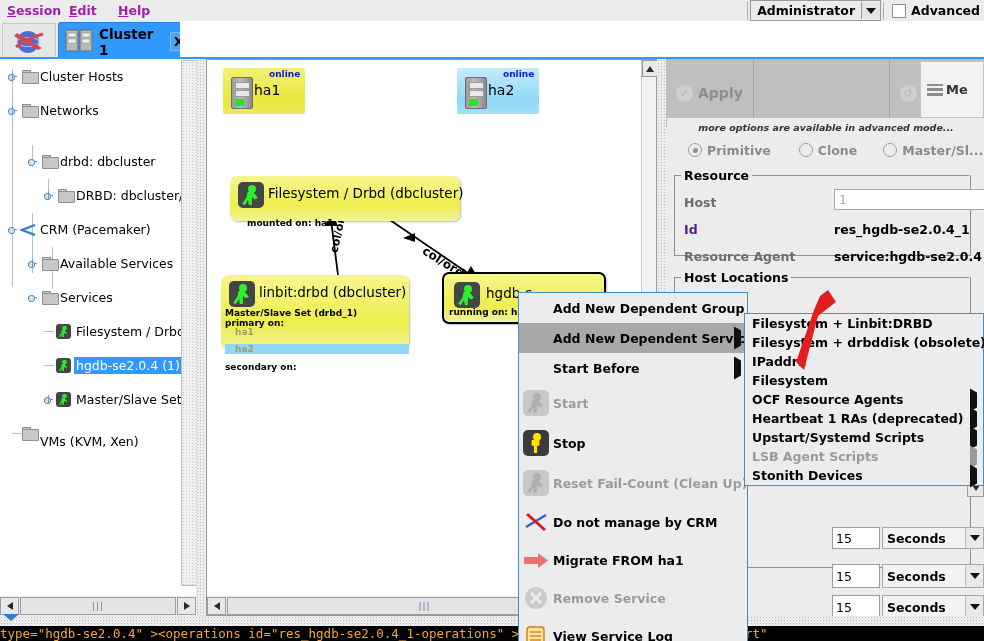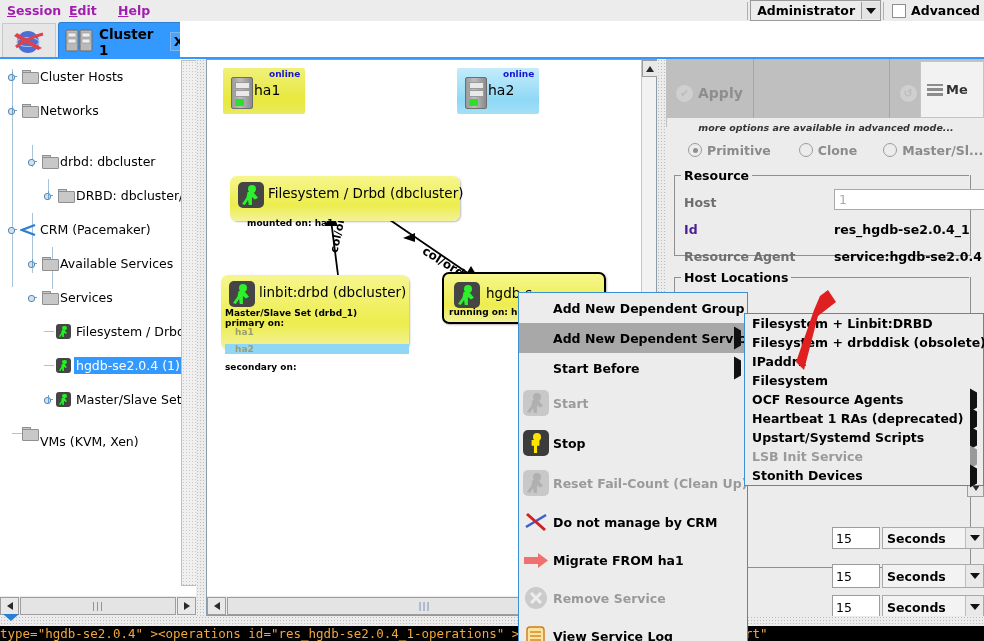--- a/index.html
+++ b/index.html
@@ -636,21 +636,21 @@
   </div>
   <div class="srow">
     <span>Heartbeat 1 RAs (deprecated)</span>
     <span style="position:absolute;right:6px;top:50%;transform:translateY(-50%);"><span class="tri-sm"></span></span>
   </div>
   <div class="srow">
     <span>Upstart/Systemd Scripts</span>
     <span style="position:absolute;right:6px;top:50%;transform:translateY(-50%);"><span class="tri-sm"></span></span>
   </div>
   <div class="srow dim">
-    <span>LSB Init Service</span>
+    <span>LSB Agent Scripts</span>
     <span style="position:absolute;right:6px;top:50%;transform:translateY(-50%);"><span class="tri-sm dim"></span></span>
   </div>
   <div class="srow">
     <span>Stonith Devices</span>
     <span style="position:absolute;right:6px;top:50%;transform:translateY(-50%);"><span class="tri-sm"></span></span>
   </div>
 </div>
 
 <svg class="abs" id="redarrow" viewBox="0 0 60 85">
   <polygon points="48,2 56,14 38,28 24,82 16,74 34,22 40,8" fill="#e02020"></polygon>

